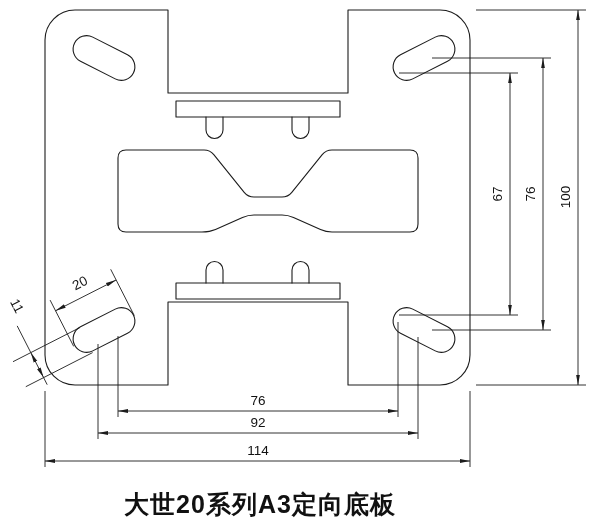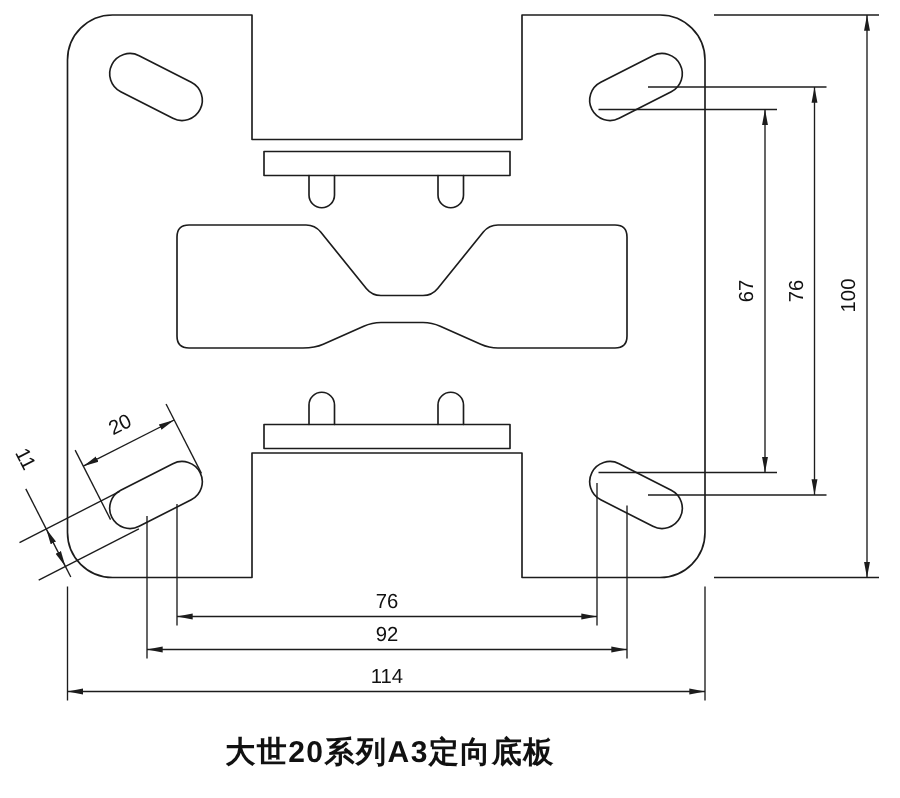--- a/index.html
+++ b/index.html
@@ -33,21 +33,21 @@
     font-family: "Liberation Sans", sans-serif;
     font-size: 13.5px;
     fill: #111111;
   }
   .drawing-title {
     position: absolute;
     top: 488px;
     left: 0;
     width: 520px;
     text-align: center;
-    font-size: 20px;
+    font-size: 25px;
     font-weight: bold;
     color: #111111;
     letter-spacing: 1px;
   }
 </style>
 </head>
 <body>
 
 <div class="stage">
 

